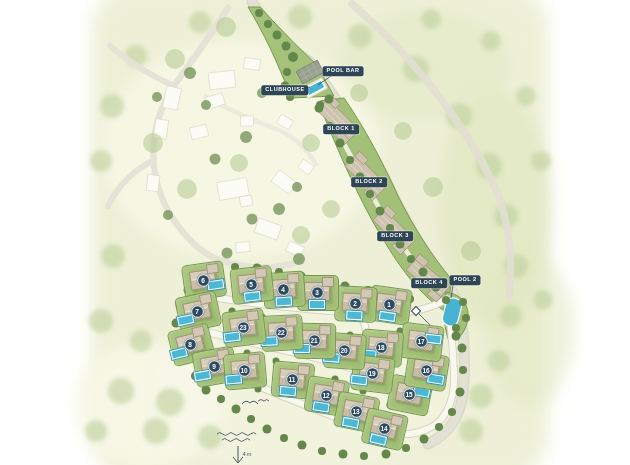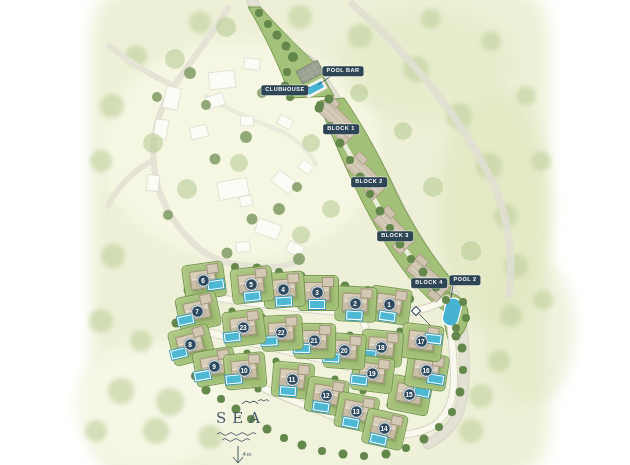--- a/index.html
+++ b/index.html
@@ -456,21 +456,20 @@
       <div class="chip" style="left: 395px; top: 236px;">BLOCK 3</div>
       <div class="chip" style="left: 429px; top: 283px;">BLOCK 4</div>
       <div class="chip" style="left: 465px; top: 280px;">POOL 2</div>
     </div>
 
   <div class="sea">
     <svg class="birds" width="30" height="13">
       <path d="M2,8 Q6,3 10,7 Q14,3 18,8" stroke="#45596a" stroke-width="1" fill="none"></path>
       <path d="M18,5 Q21,2 24,5 Q27,2 29,5" stroke="#45596a" stroke-width=".9" fill="none"></path>
     </svg>
-    <div class="sea-word">SEA</div>
     <svg class="waves" width="46" height="13">
       <path d="M2,3 Q4.8,0 7.6,3 T13.2,3 T18.8,3 T24.4,3 T30,3 T35.6,3 T41.2,3" stroke="#45596a" stroke-width=".9" fill="none"></path>
       <path d="M7,9 Q9.8,6 12.6,9 T18.2,9 T23.8,9 T29.4,9 T35,9" stroke="#45596a" stroke-width=".9" fill="none"></path>
     </svg>
     <svg class="arrow-wrap" width="18" height="22">
       <path d="M9,1 L9,17 M4,12 L9,18 L14,12" stroke="#45596a" stroke-width="1" fill="none"></path>
     </svg>
     <span class="dist">4m</span>
   </div>
 </div>

